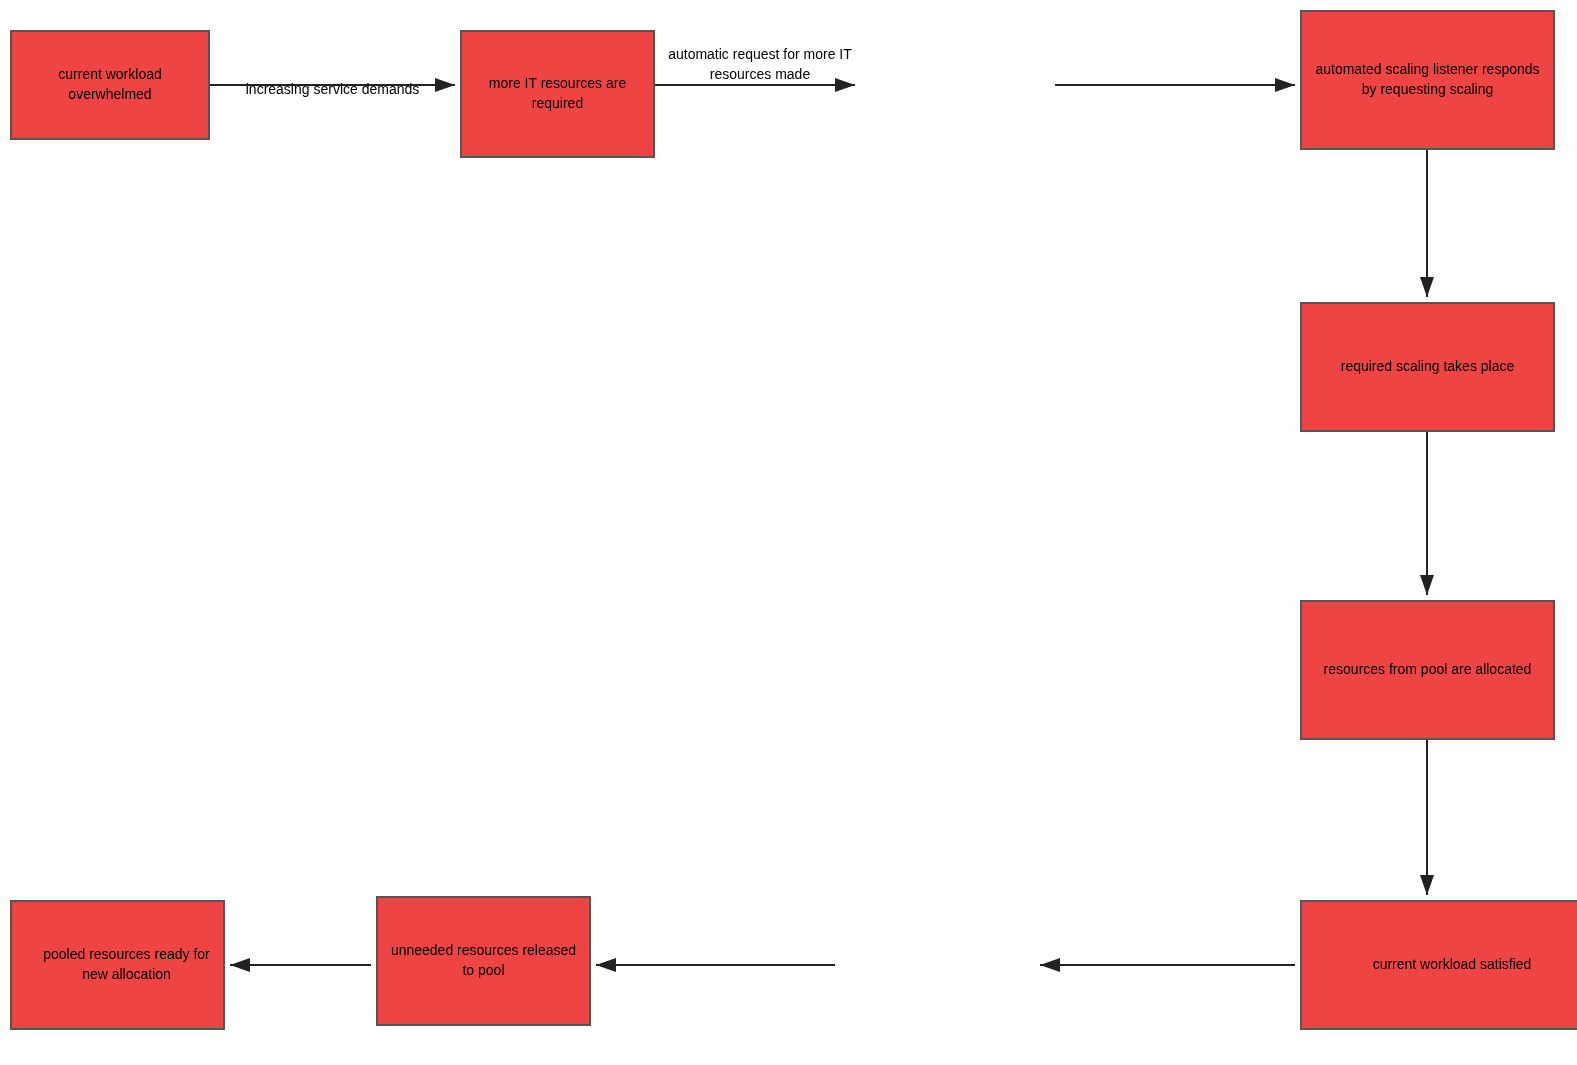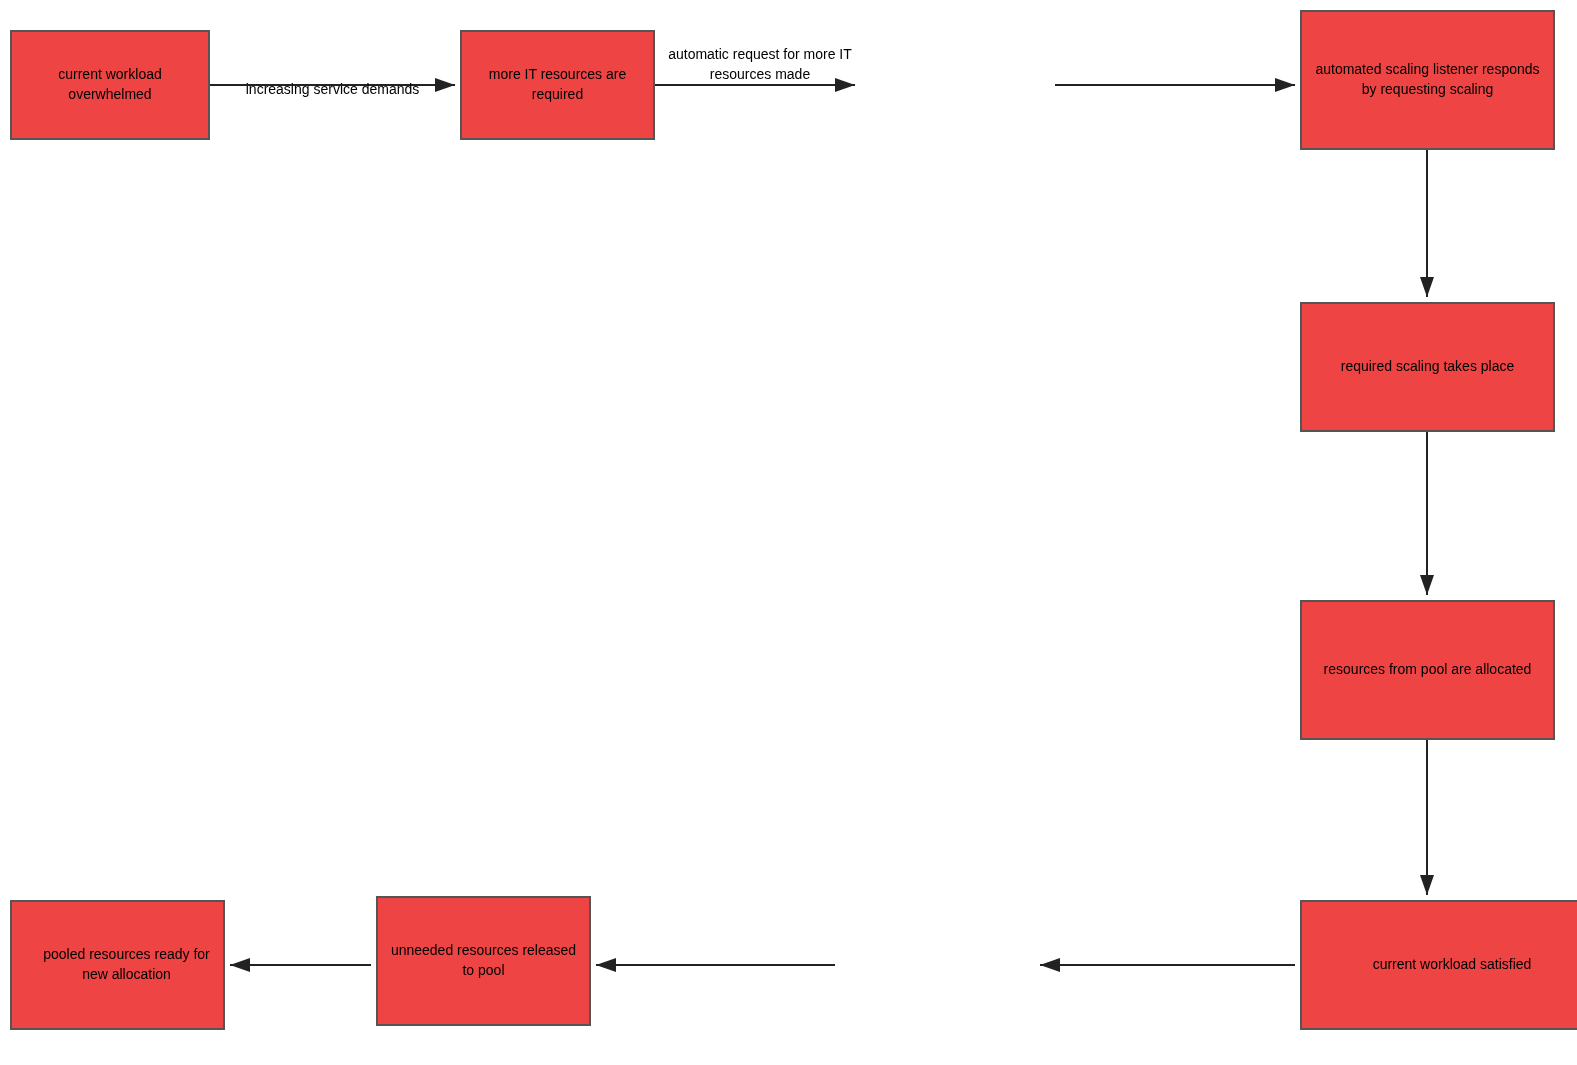--- a/index.html
+++ b/index.html
@@ -59,21 +59,21 @@
       <line x1="655" y1="85" x2="855" y2="85" stroke="#222" stroke-width="2" marker-end="url(#arrowhead)"></line>
       <line x1="1055" y1="85" x2="1295" y2="85" stroke="#222" stroke-width="2" marker-end="url(#arrowhead)"></line>
       <line x1="1427" y1="150" x2="1427" y2="297" stroke="#222" stroke-width="2" marker-end="url(#arrowhead)"></line>
       <line x1="1427" y1="432" x2="1427" y2="595" stroke="#222" stroke-width="2" marker-end="url(#arrowhead)"></line>
       <line x1="1427" y1="740" x2="1427" y2="895" stroke="#222" stroke-width="2" marker-end="url(#arrowhead)"></line>
       <line x1="1295" y1="965" x2="1040" y2="965" stroke="#222" stroke-width="2" marker-end="url(#arrowhead)"></line>
       <line x1="835" y1="965" x2="596" y2="965" stroke="#222" stroke-width="2" marker-end="url(#arrowhead)"></line>
       <line x1="371" y1="965" x2="230" y2="965" stroke="#222" stroke-width="2" marker-end="url(#arrowhead)"></line>
     </svg>
 <div class="box" style="left: 10px; top: 30px; width: 200px; height: 110px;">current workload overwhelmed</div>
-    <div class="box" style="left: 460px; top: 30px; width: 195px; height: 110px;">more IT resources are required</div>
+    <div class="box" style="left: 460px; top: 30px; width: 195px; height: 128px;">more IT resources are required</div>
     <div class="box" style="left: 1300px; top: 10px; width: 255px; height: 140px;">automated scaling listener responds by requesting scaling</div>
     <div class="box" style="left: 1300px; top: 302px; width: 255px; height: 130px;">required scaling takes place</div>
     <div class="box" style="left: 1300px; top: 600px; width: 255px; height: 140px;">resources from pool are allocated</div>
     <div class="box" style="left: 1300px; top: 900px; width: 304px; height: 130px;">current workload satisfied</div>
     <div class="box" style="left: 376px; top: 896px; width: 215px; height: 130px;">unneeded resources released to pool</div>
     <div class="box" style="left: 10px; top: 900px; width: 215px; height: 130px; padding-left: 28px;">pooled resources ready for new allocation</div>
     <div class="label" style="left: 215px; top: 60px; width: 235px; margin-top: 20px;">increasing service demands</div>
     <div class="label" style="left: 660px; top: 45px; width: 200px;">automatic request for more IT resources made</div>
   </div>
 

